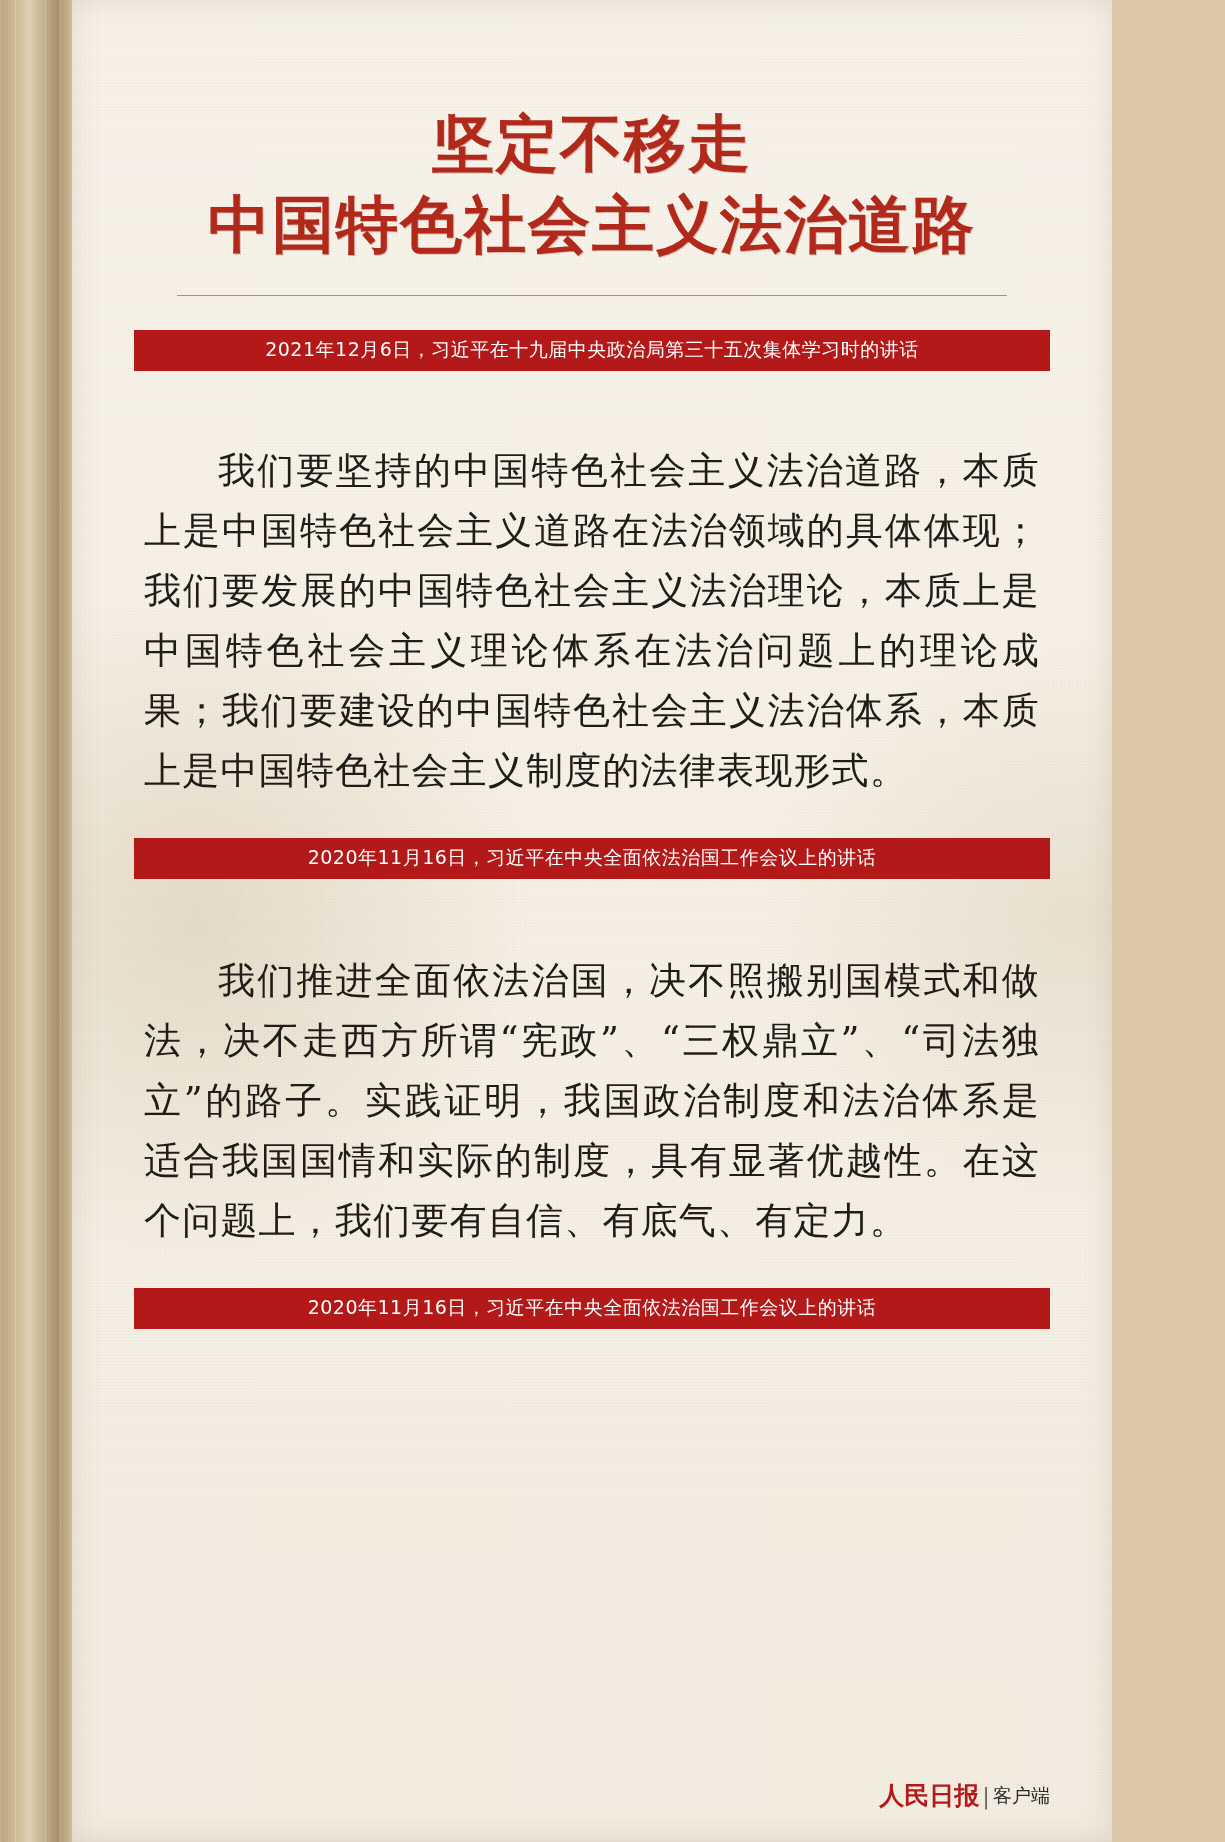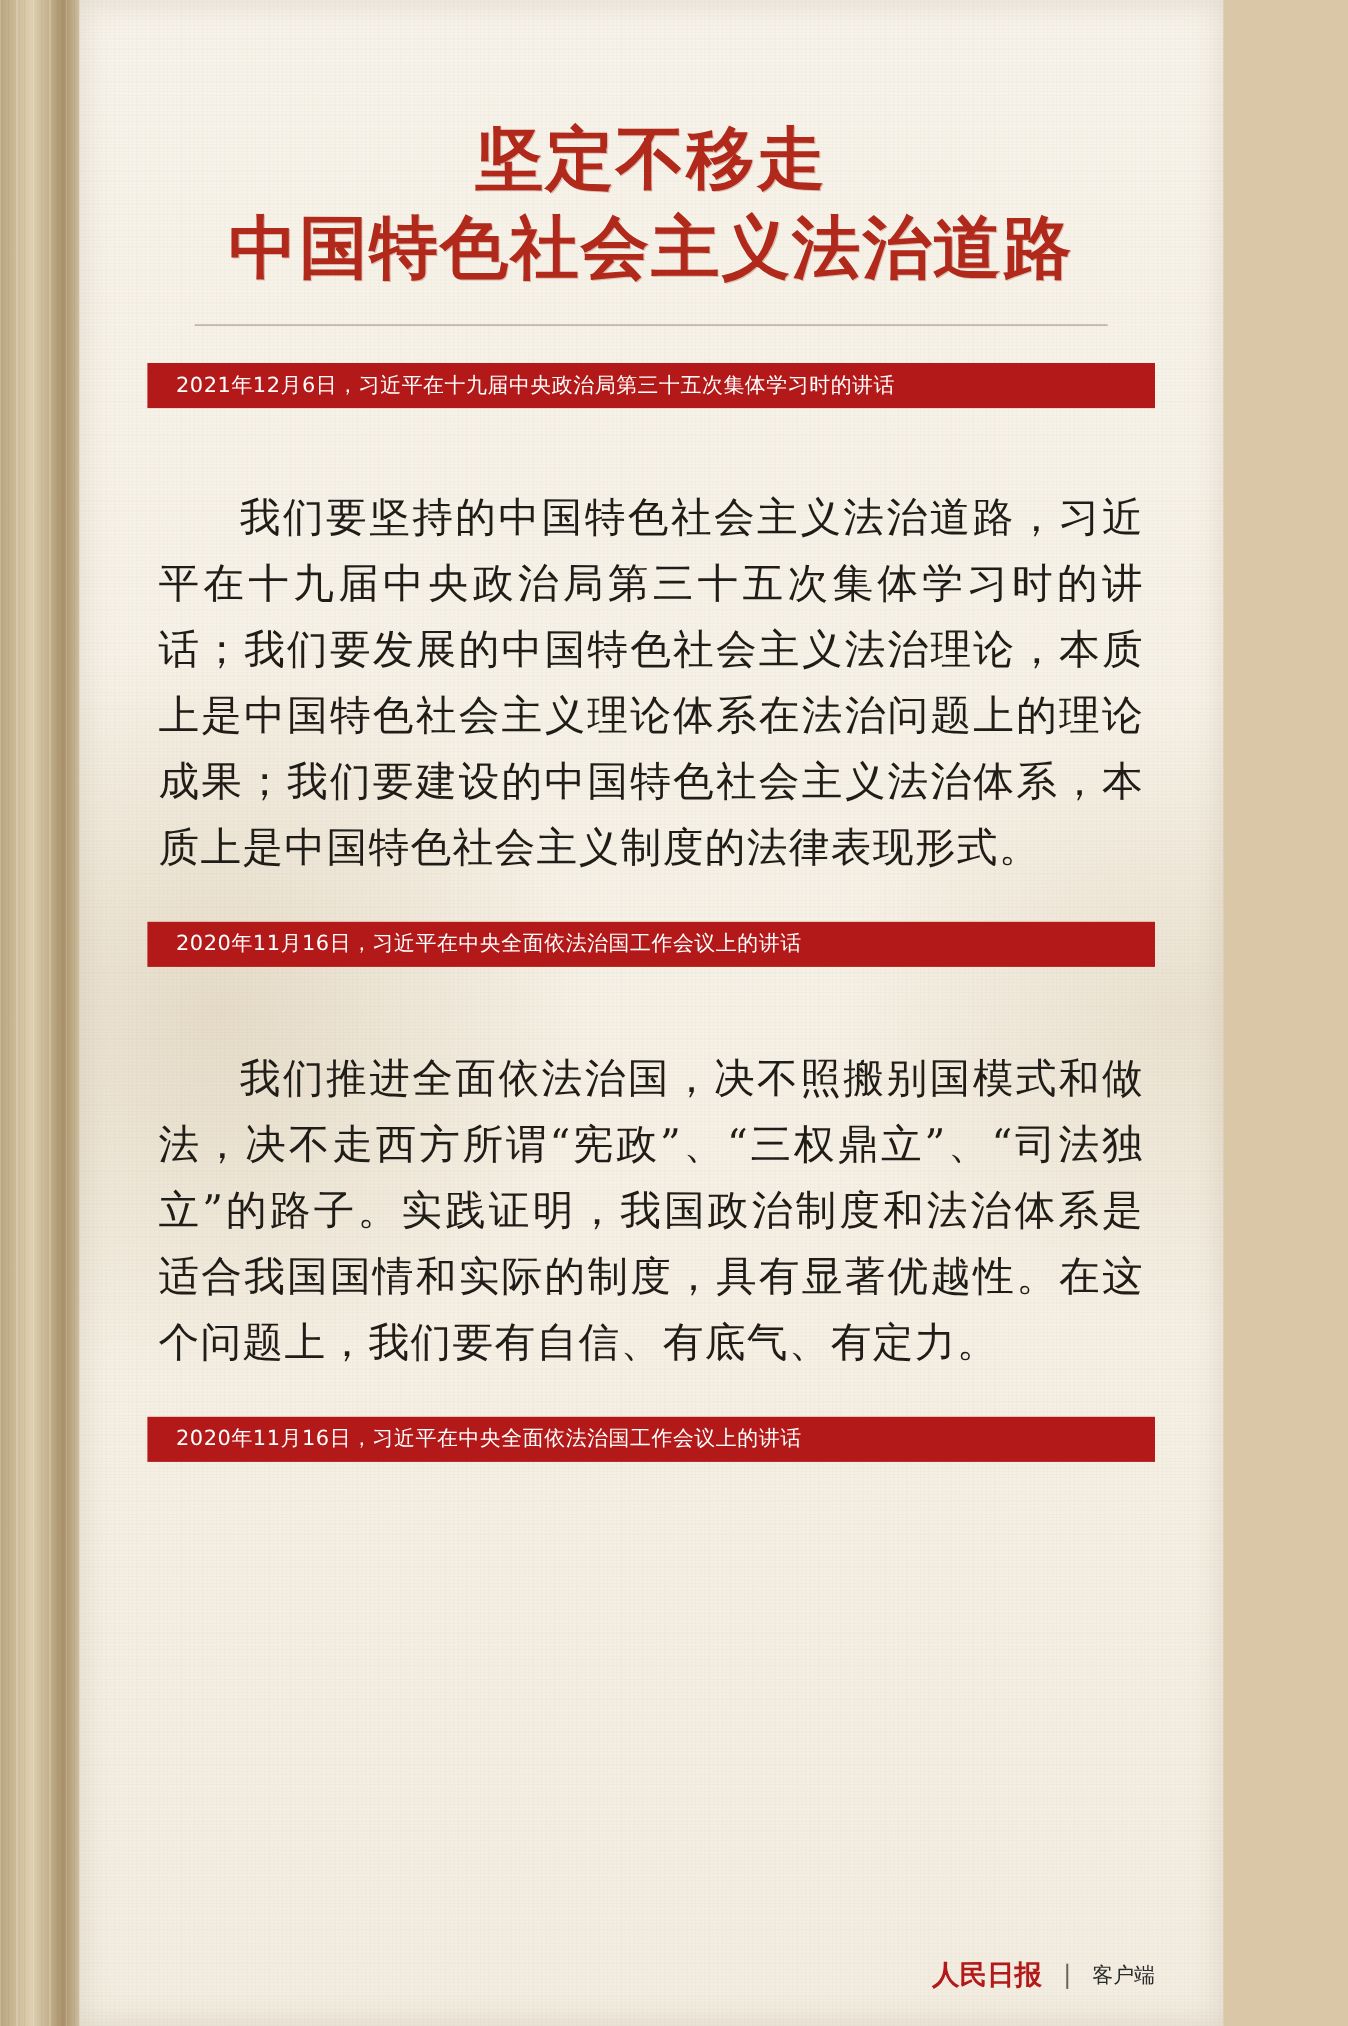--- a/index.html
+++ b/index.html
@@ -123,34 +123,34 @@
     padding: 0 10px;
   }
 
   .source-bar {
     margin-top: 20px;
     background: #b31919;
     color: #ffffff;
     font-family: "DejaVu Sans", "Liberation Sans", sans-serif;
     font-size: 19px;
     letter-spacing: 0.5px;
-    text-align: left;
-    padding: 7px 14px 8px 26px;
+    text-align: center;
+    padding: 7px 14px 8px 14px;
     box-sizing: border-box;
     width: 100%;
   }
 
   
   .footer {
     position: absolute;
     right: 62px;
     bottom: 30px;
     display: flex;
     align-items: center;
-    gap: 16px;
+    gap: 0px;
   }
   .logo-red {
     color: #b31919;
     font-family: "DejaVu Sans", "Liberation Sans", sans-serif;
     font-weight: bold;
     font-size: 25px;
     letter-spacing: 0px;
   }
   .logo-divider {
     color: #6b6259;
@@ -180,21 +180,21 @@
         <div class="title-line2">中国特色社会主义法治道路</div>
       </div>
 
       <div class="title-rule"></div>
 
       <div class="quote-block first">
         <div class="source-bar">2021年12月6日，习近平在十九届中央政治局第三十五次集体学习时的讲话</div>
       </div>
 
       <div class="quote-block second">
-        <p class="quote-text">我们要坚持的中国特色社会主义法治道路，习近平在十九届中央政治局第三十五次集体学习时的讲话；我们要发展的中国特色社会主义法治理论，本质上是中国特色社会主义理论体系在法治问题上的理论成果；我们要建设的中国特色社会主义法治体系，本质上是中国特色社会主义制度的法律表现形式。</p>
+        <p class="quote-text">我们要坚持的中国特色社会主义法治道路，本质上是中国特色社会主义道路在法治领域的具体体现；我们要发展的中国特色社会主义法治理论，本质上是中国特色社会主义理论体系在法治问题上的理论成果；我们要建设的中国特色社会主义法治体系，本质上是中国特色社会主义制度的法律表现形式。</p>
         <div class="source-bar">2020年11月16日，习近平在中央全面依法治国工作会议上的讲话</div>
       </div>
 
       <div class="quote-block third">
         <p class="quote-text">我们推进全面依法治国，决不照搬别国模式和做法，决不走西方所谓“宪政”、“三权鼎立”、“司法独立”的路子。实践证明，我国政治制度和法治体系是适合我国国情和实际的制度，具有显著优越性。在这个问题上，我们要有自信、有底气、有定力。</p>
         <div class="source-bar">2020年11月16日，习近平在中央全面依法治国工作会议上的讲话</div>
       </div>
 
     </div>
 

